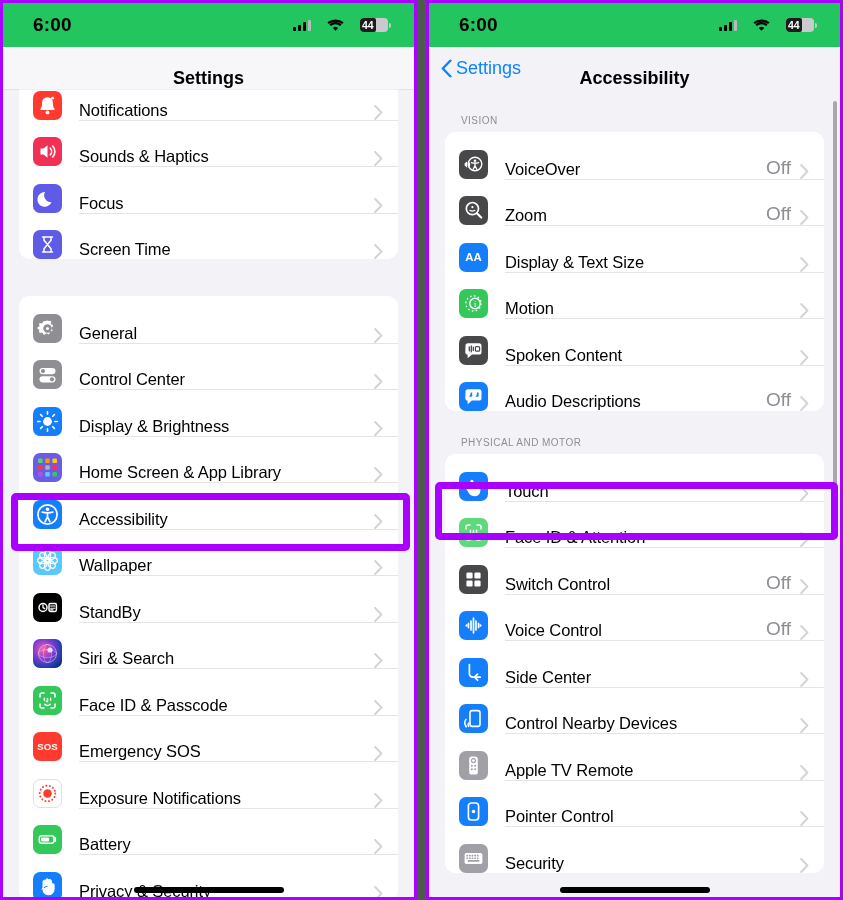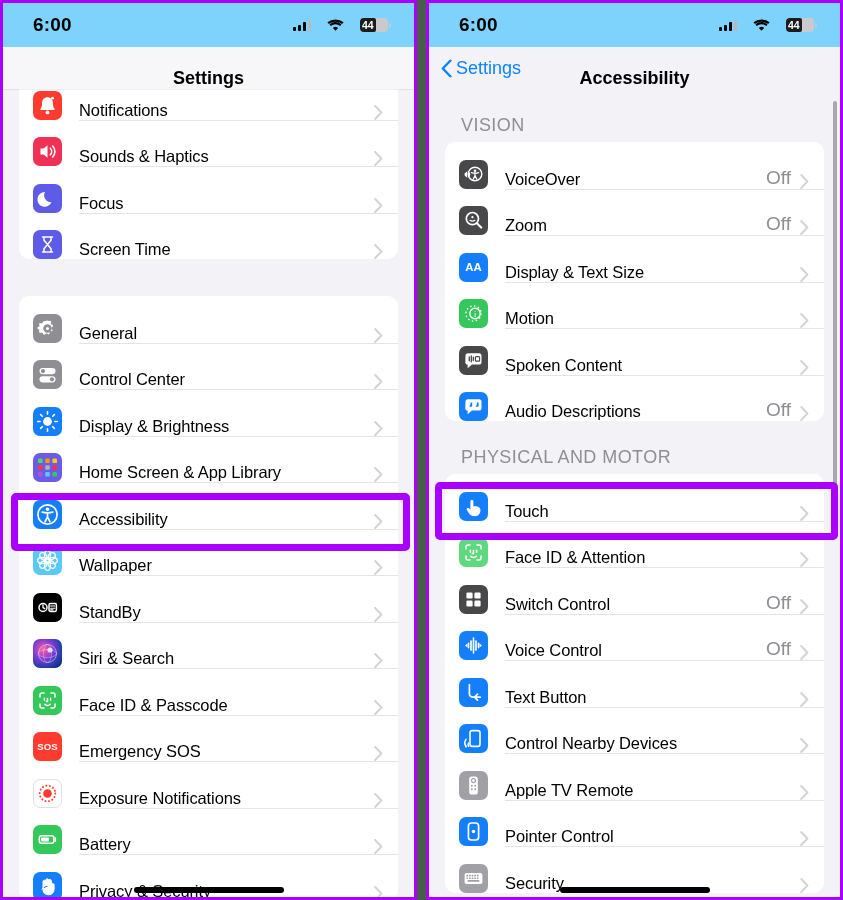--- a/index.html
+++ b/index.html
@@ -8,21 +8,21 @@
     background: #4a5d4a;
     font-family: "Liberation Sans", sans-serif;
     overflow: hidden;
   }
   .stage { position: relative; width: 843px; height: 900px; display: flex; }
 
   
   .phone {
     position: relative;
     height: 900px;
-    background: #7dd3fc;
+    background: #22c55e;
     overflow: hidden;
     border: 3px solid #a900ff;
   }
   .phone-left  { width: 417px; }
   .gap         { width: 9px; height: 900px; background: #4a5d4a; }
   .phone-right { width: 417px; }
 
   
   .statusbar {
     height: 44px;
@@ -81,21 +81,21 @@
   .scroll-left  { background: #f2f2f7; }
   .scroll-right { background: #f2f2f7; }
 
   .group {
     background: #fff; border-radius: 11px;
     margin: 0 16px; overflow: hidden;
   }
   .group.topcut { border-radius: 0 0 11px 11px; margin-top: 0; }
 
   .sec-header {
-    font-size: 18px; color: #8e8e93; letter-spacing: .45px;
+    font-size: 10px; color: #8e8e93; letter-spacing: .45px;
     padding: 16px 16px 6px 32px; text-transform: uppercase;
   }
 
   .row {
     display: flex; align-items: flex-end;
     height: 46.5px; padding-left: 14px; position: relative;
     cursor: pointer; background: #fff;
   }
   .row + .row::before {
     content: ""; position: absolute; left: 60px; right: 0; top: 0;
@@ -648,21 +648,21 @@
               </svg>
             </div>
           </div>
           <div class="row">
             <div class="row-icon" style="background: rgb(20, 126, 251);">
               <svg class="ic-svg" viewBox="0 0 29 29">
                 <path d="M10.4 6.6v9.2a3.4 3.4 0 0 0 3.4 3.4h7.4" fill="none" stroke="#fff" stroke-width="1.7" stroke-linecap="round"></path>
                 <path d="M18.6 16.2l-3.2 3 3.2 3" fill="none" stroke="#fff" stroke-width="1.7" stroke-linecap="round" stroke-linejoin="round"></path>
               </svg>
             </div>
-            <div class="row-label">Text Button</div>
+            <div class="row-label">Side Center</div>
             <div class="chev">
               <svg viewBox="0 0 9 15" width="9" height="15">
                 <path d="M1.2 1l6.2 6.5L1.2 14" fill="none" stroke="#8e8e93" stroke-width="1.9" stroke-linecap="round" stroke-linejoin="round"></path>
               </svg>
             </div>
           </div>
           <div class="row">
             <div class="row-icon" style="background: rgb(20, 126, 251);">
               <svg class="ic-svg" viewBox="0 0 29 29">
                 <rect x="11" y="6.6" width="10" height="15.8" rx="2.2" fill="none" stroke="#fff" stroke-width="1.6"></rect>

